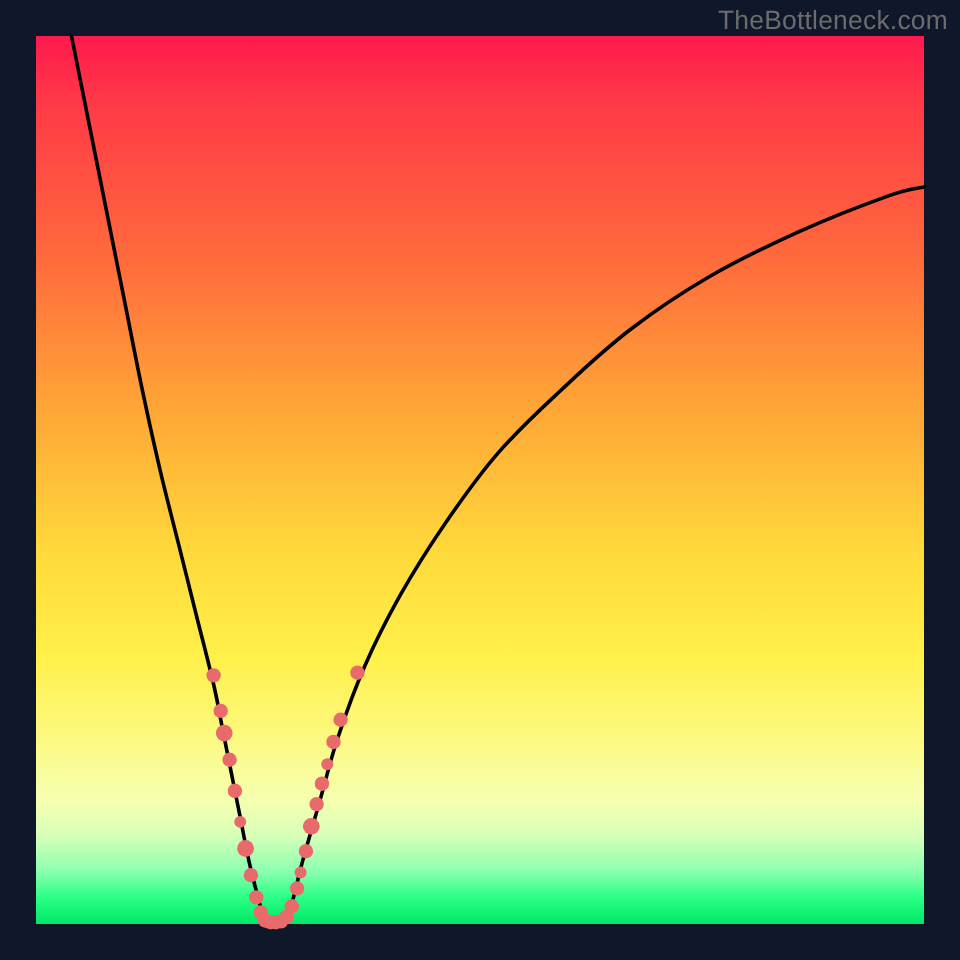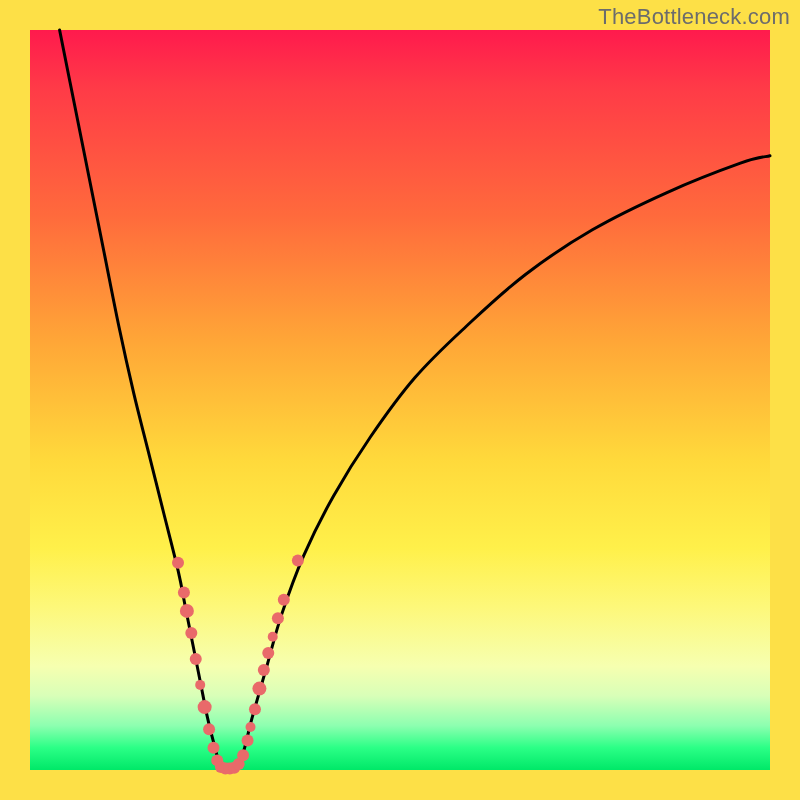--- a/index.html
+++ b/index.html
@@ -9,21 +9,21 @@
     height: 800px;
     overflow: hidden;
     background: #000;
     font-family: Arial, Helvetica, sans-serif;
   }
   .frame {
     position: absolute;
     top: 0; left: 0;
     width: 800px;
     height: 800px;
-    background: #fde047;
+    background: #0f172a;
   }
   .plot-area {
     position: absolute;
     top: 30px;
     left: 30px;
     width: 740px;
     height: 740px;
     
   }
   .gradient {

